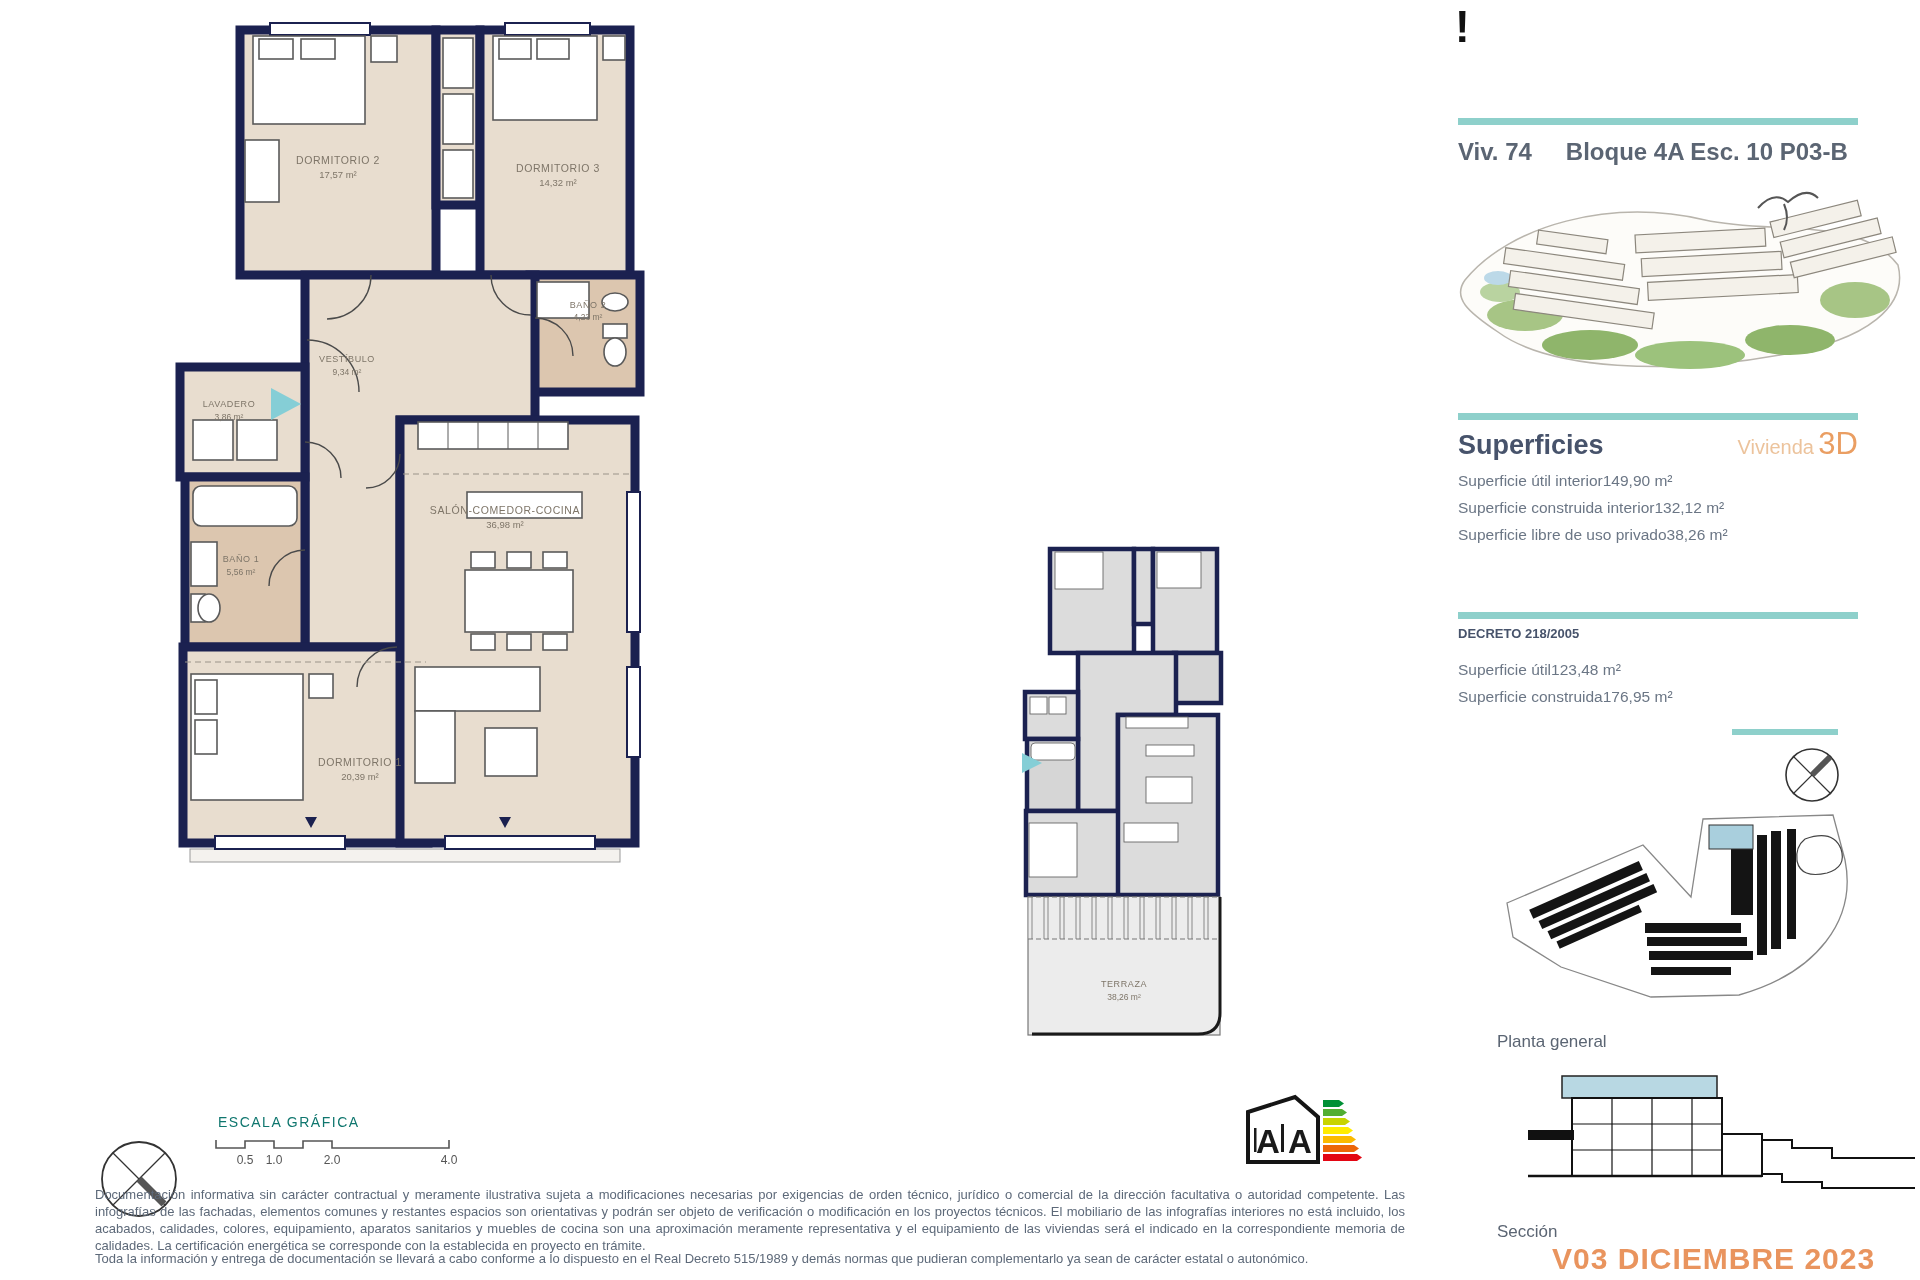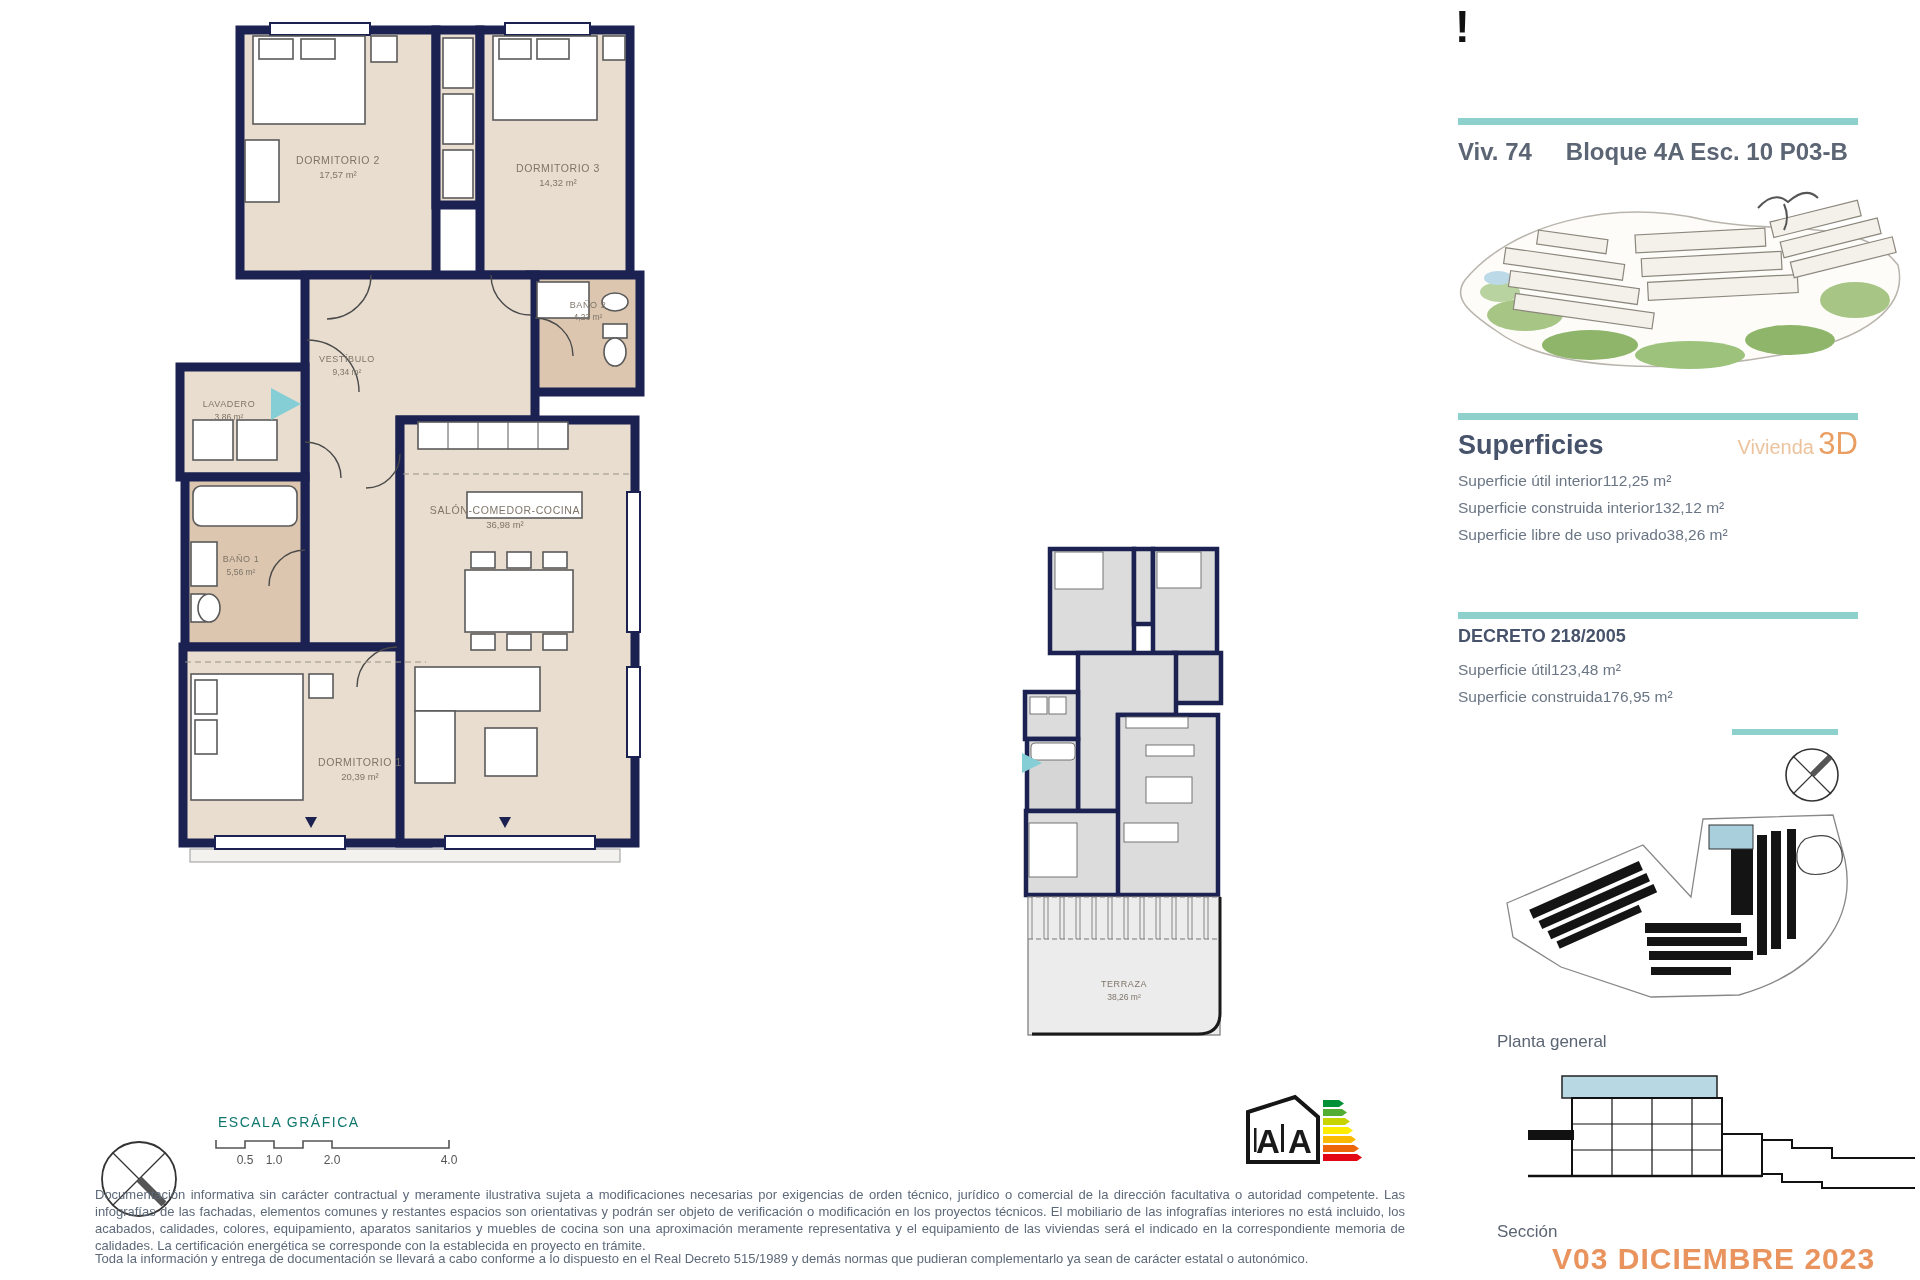--- a/index.html
+++ b/index.html
@@ -11,21 +11,21 @@
   .room-area{font-size:9.5px;fill:#7e7568;}
   .room-name.sm{font-size:9px;}
   .room-area.sm{font-size:8.5px;}
   .teal-bar{background:#8ed0cb;height:7px;}
   .hdr{font-size:24px;font-weight:bold;color:#5b6573;}
   .hdr .gap{display:inline-block;width:34px;}
   .sup-title{font-size:27px;font-weight:bold;color:#47536b;}
   .sup-viv{font-size:20px;color:#ecc39c;}
   .sup-3d{font-size:31px;color:#ea9e62;}
   .row{display:flex;justify-content:flex-start;font-size:15.5px;color:#6b7685;margin-bottom:9px;}
-  .dec-title{font-size:18px;font-weight:bold;color:#47536b;margin-bottom:14px;}
+  .dec-title{font-size:13px;font-weight:bold;color:#47536b;margin-bottom:20px;}
   .cap{font-size:17px;color:#5b6573;}
   .version{font-size:30px;font-weight:bold;color:#e9945e;letter-spacing:1px;}
   .scale-label{font-size:14px;color:#0f766e;letter-spacing:1.5px;}
   .disc{font-size:13px;line-height:1.32;color:#5d6979;text-align:justify;}
   .logo-frag{font-size:44px;font-weight:bold;color:#111;}
 </style>
 </head>
 <body>
 
 <div class="page">
@@ -237,21 +237,21 @@
     <span class="sup-title">Superficies</span>
     <span>
       <span class="sup-viv">Vivienda</span>
       <span class="sup-3d">3D</span>
     </span>
   </div>
 
   <div class="abs" style="left:1458px;top:472px;width:400px;">
     <div class="row">
       <span>Superficie útil interior</span>
-      <span>112,25 m²</span>
+      <span>149,90 m²</span>
     </div>
     <div class="row">
       <span>Superficie construida interior</span>
       <span>132,12 m²</span>
     </div>
     <div class="row">
       <span>Superficie libre de uso privado</span>
       <span>38,26 m²</span>
     </div>
   </div>

